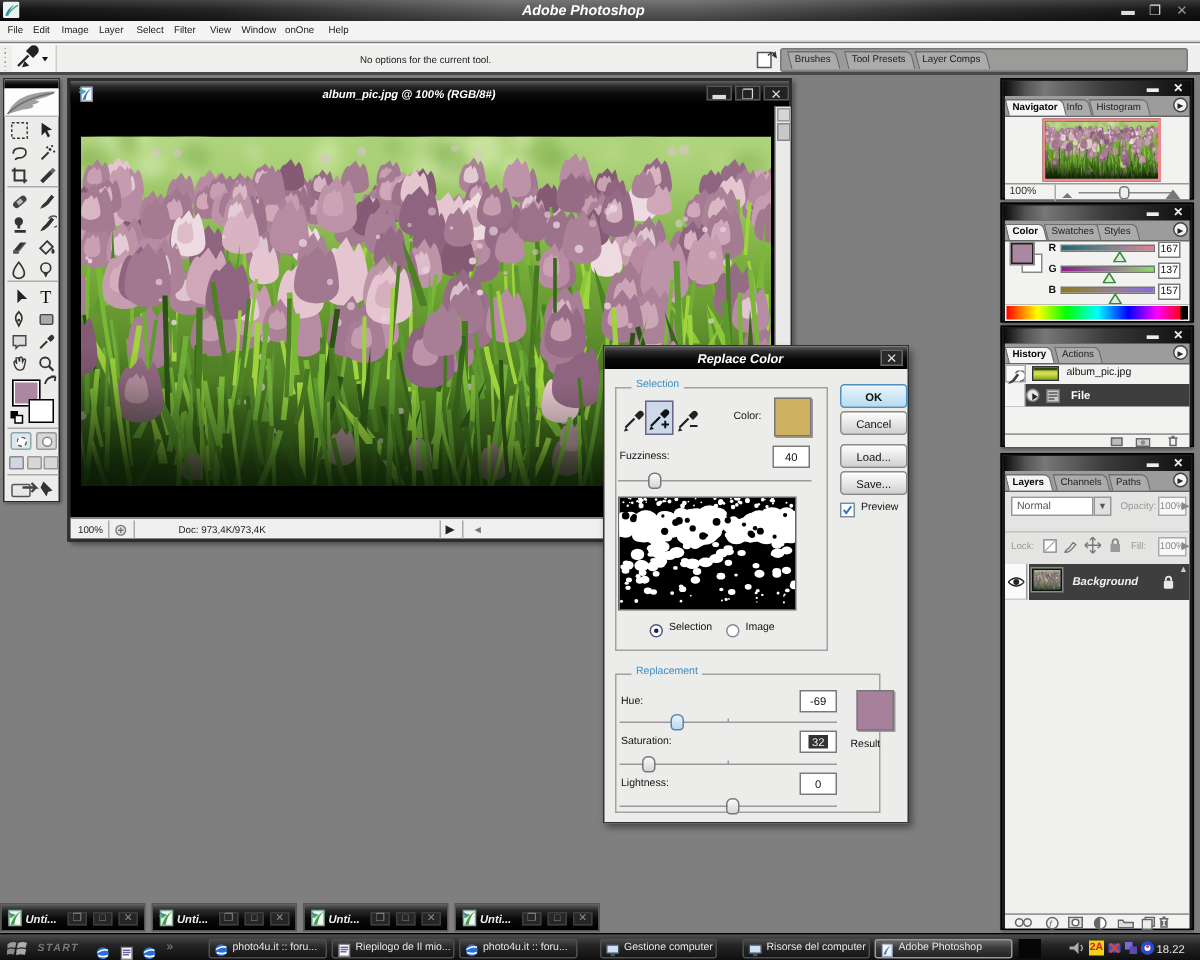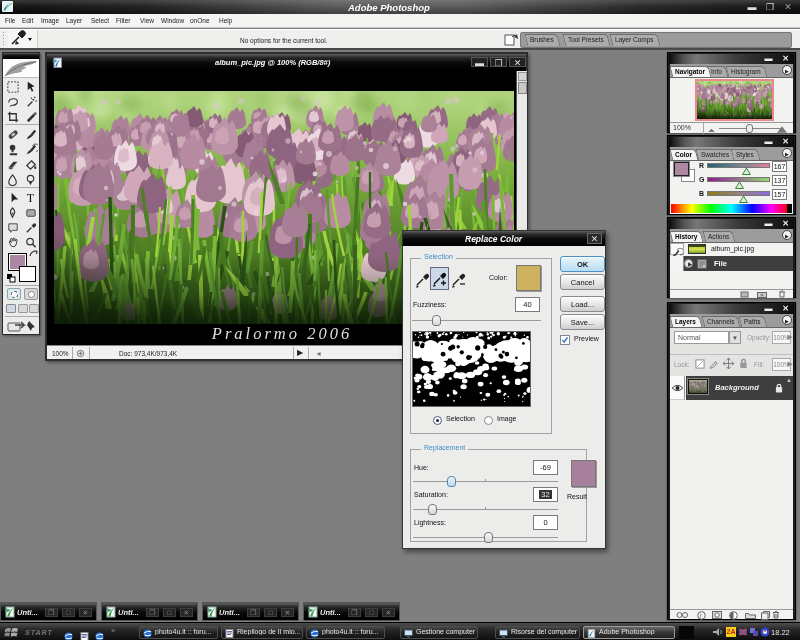--- a/index.html
+++ b/index.html
@@ -1105,21 +1105,20 @@
         </linearGradient>
         <rect x="0" y="165" width="460" height="68" fill="url(#vg2)"></rect>
         <linearGradient id="vg3" x1="0" y1="0" x2="0" y2="1">
           <stop offset="0" stop-color="#0a1805" stop-opacity="0"></stop>
           <stop offset="1" stop-color="#0a1805" stop-opacity="0.55"></stop>
         </linearGradient>
         <rect x="0" y="205" width="460" height="28" fill="url(#vg3)"></rect>
       </g>
     </svg>
 
-  <div class="ab" style="left:0;top:270px;width:470px;height:20px;color:#e8e8e8;font-size:16.5px;font-style:italic;font-weight:normal;color:#dedede;text-align:center;font-family:'Liberation Serif',serif;"><span style="letter-spacing:3px;">Pralormo 2006</span></div>
 
   <div class="ab" style="left:469px;top:17px;width:11px;height:274px;background:#e9e9e8;border-left:1px solid #555;">
     <div style="position:absolute;left:1px;top:1px;width:9px;height:9px;background:#d5d5d4;border:1px solid #999;"></div>
     <div style="position:absolute;left:1px;top:11px;width:9px;height:12px;background:#c8c8c7;border:1px solid #888;"></div>
   </div>
 
   <div class="ab" style="left:0;top:291px;width:479px;height:14px;background:#f0f0ef;border-top:1px solid #888;font-size:6.5px;color:#222;">
     <span class="ab" style="left:5px;top:4px;">100%</span>
     <div class="ab" style="left:25px;top:1px;width:1px;height:12px;background:#aaa;"></div>
     <svg class="ab" style="left:29px;top:3px" width="9" height="9" viewBox="0 0 10 10">

